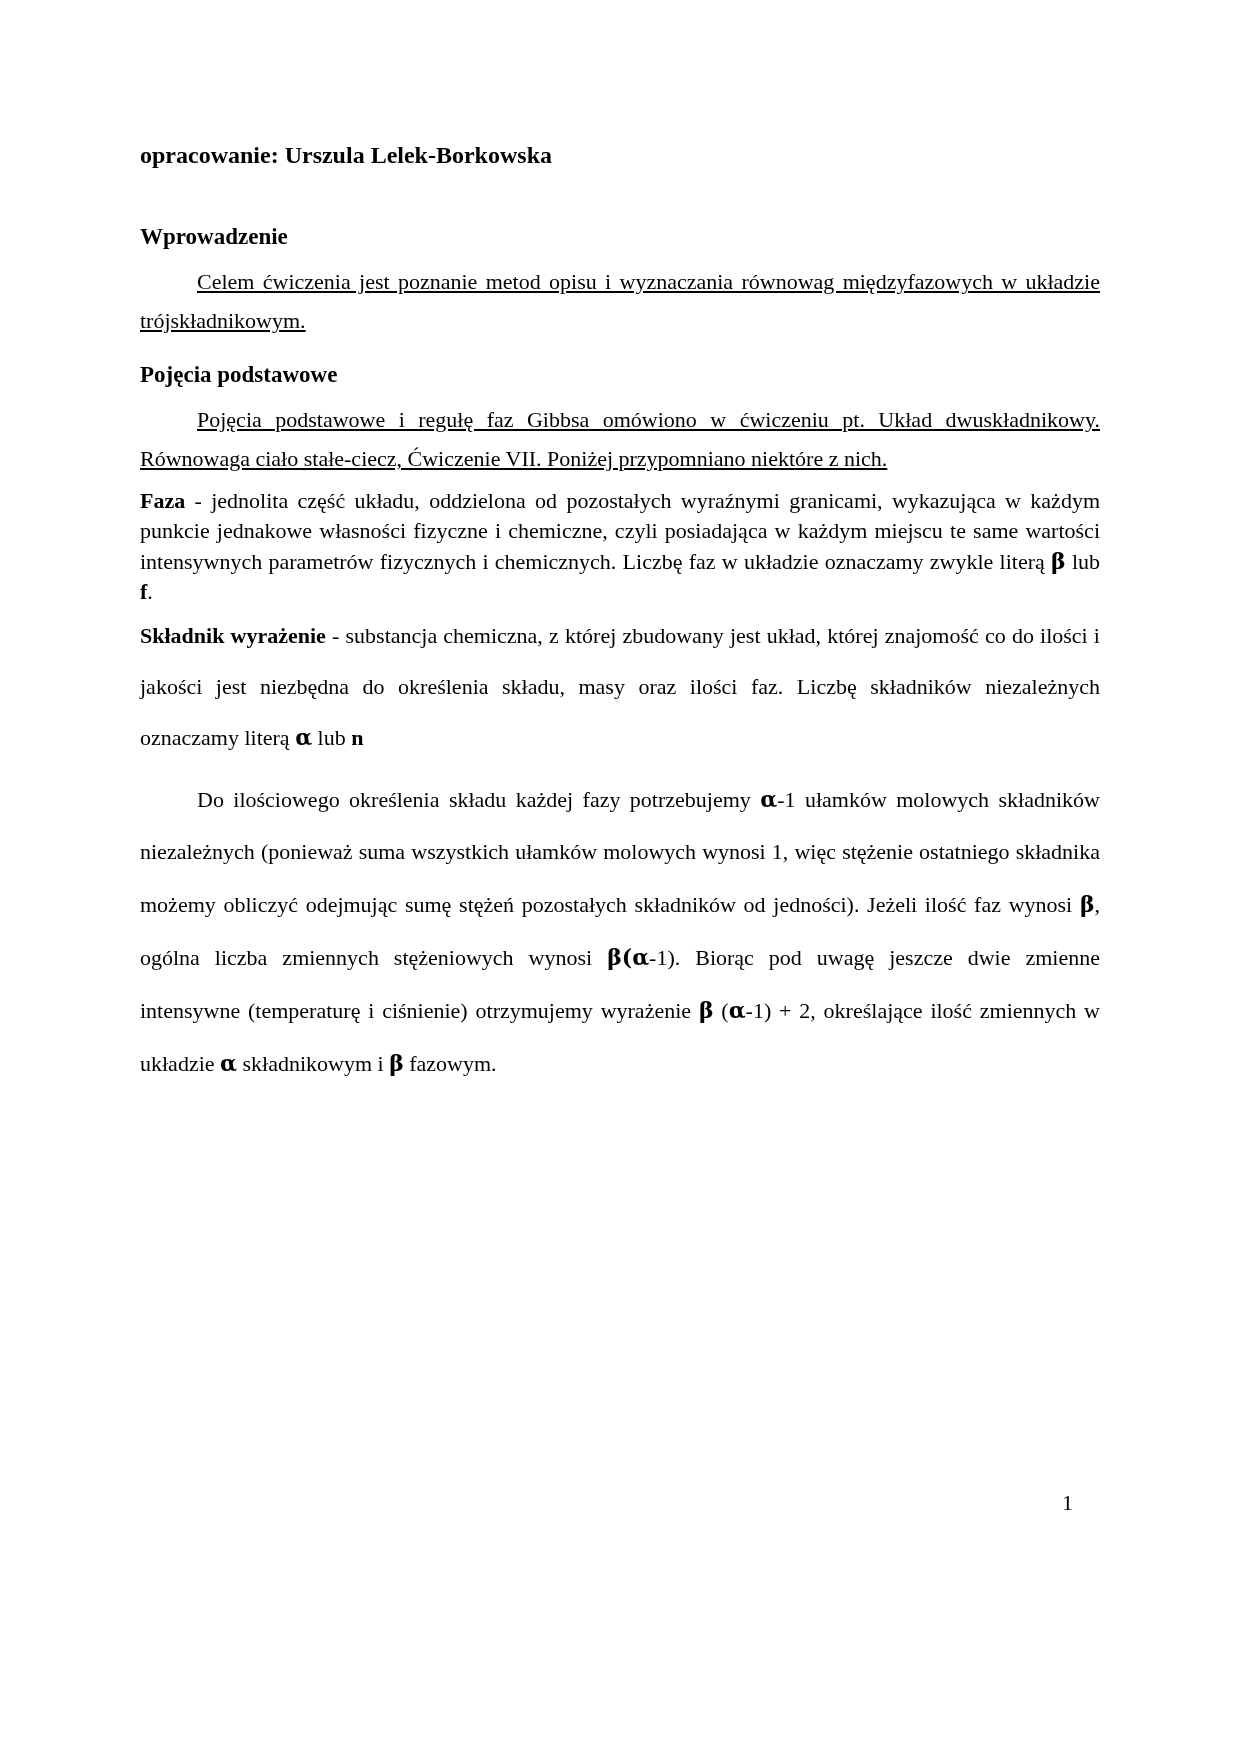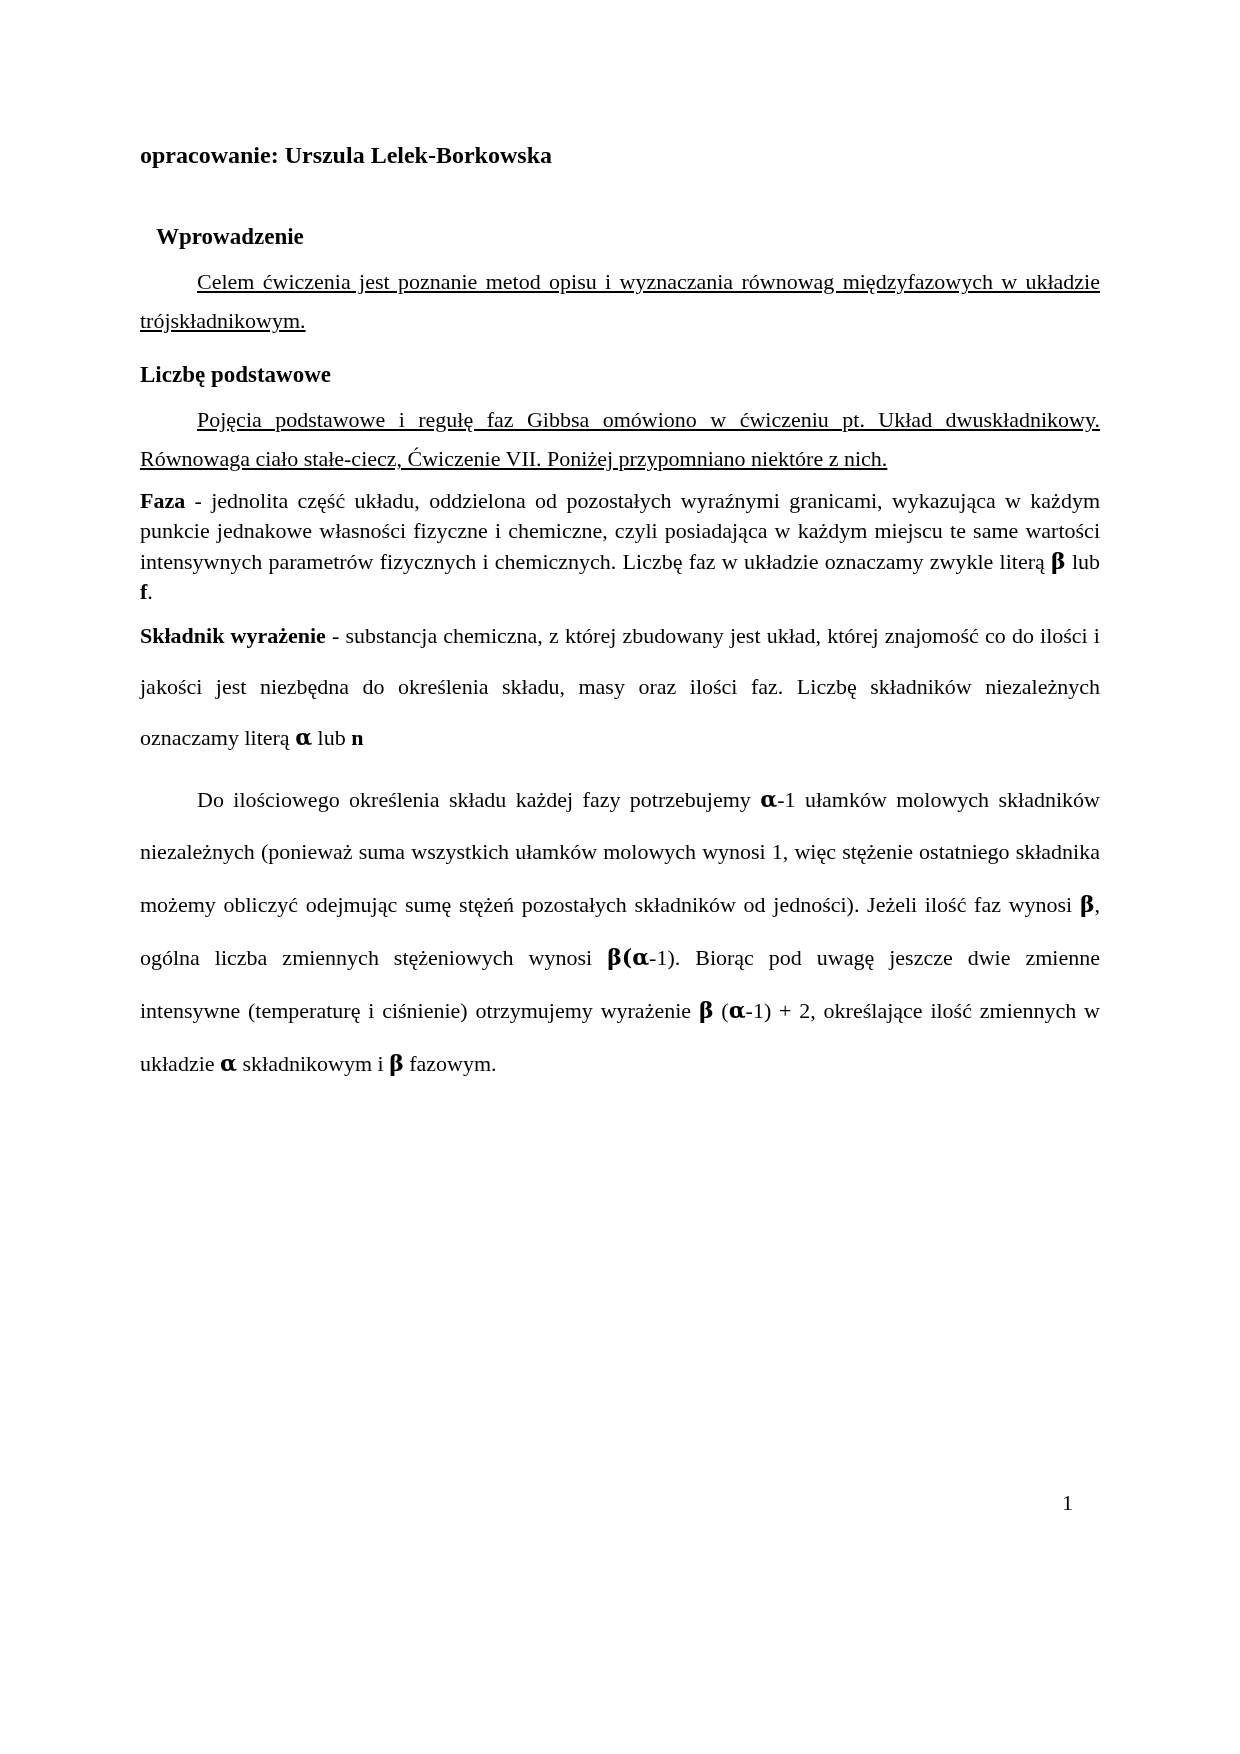--- a/index.html
+++ b/index.html
@@ -32,21 +32,21 @@
     font-size: 24px;
     line-height: 30px;
     margin-top: 8px;
   }
   h2 {
     font-size: 23px;
     font-weight: bold;
     margin: 0;
     line-height: 30px;
   }
-  .h-intro    { margin: 52px 0 10px 16px; }
+  .h-intro    { margin: 52px 0 10px 0; }
   .h-concepts { margin: 20px 0 10px 0; }
   p {
     margin: 0;
     text-align: justify;
   }
   .indent { text-indent: 57px; }
   .sp15 { line-height: 39px; text-decoration: underline; }
   .sp25 { line-height: 30px; }
   .p-faza    { margin-top: 8px; }
   .p-skladnik{ margin-top: 3px; line-height: 51px; }
@@ -69,21 +69,21 @@
 
 <div class="doc">
 
   <header class="title-block">
     <div class="subtitle">opracowanie: Urszula Lelek-Borkowska</div>
   </header>
 
   <h2 class="h-intro">Wprowadzenie</h2>
   <p class="indent sp15">Celem ćwiczenia jest poznanie metod opisu i wyznaczania równowag międzyfazowych w układzie trójskładnikowym.</p>
 
-  <h2 class="h-concepts">Liczbę podstawowe</h2>
+  <h2 class="h-concepts">Pojęcia podstawowe</h2>
   <p class="indent sp15">Pojęcia podstawowe i regułę faz Gibbsa omówiono w ćwiczeniu pt. Układ dwuskładnikowy. Równowaga ciało stałe-ciecz, Ćwiczenie VII. Poniżej przypomniano niektóre z nich.</p>
 
   <p class="sp25 p-faza"><b>Faza</b><span> - jednolita część układu, oddzielona od pozostałych wyraźnymi granicami, wykazująca w każdym punkcie jednakowe własności fizyczne i chemiczne, czyli posiadająca w każdym miejscu te same wartości intensywnych parametrów fizycznych i chemicznych. Liczbę faz w układzie oznaczamy zwykle literą </span><span class="greek">β</span><span> lub </span><b>f</b><span>.</span></p>
 
   <p class="p-skladnik"><b>Składnik wyrażenie</b><span> - substancja chemiczna, z której zbudowany jest układ, której znajomość co do ilości i jakości jest niezbędna do określenia składu, masy oraz ilości faz. Liczbę składników niezależnych oznaczamy literą </span><span class="greek">α</span><span> lub </span><b>n</b></p>
 
   <p class="indent p-quant"><span>Do ilościowego określenia składu każdej fazy potrzebujemy </span><span class="greek">α</span><span>-1 ułamków molowych składników niezależnych (ponieważ suma wszystkich ułamków molowych wynosi 1, więc stężenie ostatniego składnika możemy obliczyć odejmując sumę stężeń pozostałych składników od jedności). Jeżeli ilość faz wynosi </span><span class="greek">β</span><span>, ogólna liczba zmiennych stężeniowych wynosi </span><span class="greek">β(α</span><span>-1). Biorąc pod uwagę jeszcze dwie zmienne intensywne (temperaturę i ciśnienie) otrzymujemy wyrażenie </span><span class="greek">β</span><span> (</span><span class="greek">α</span><span>-1) + 2, określające ilość zmiennych w układzie </span><span class="greek">α</span><span> składnikowym i </span><span class="greek">β</span><span> fazowym.</span></p>
 
   <div class="page-number">1</div>
 

